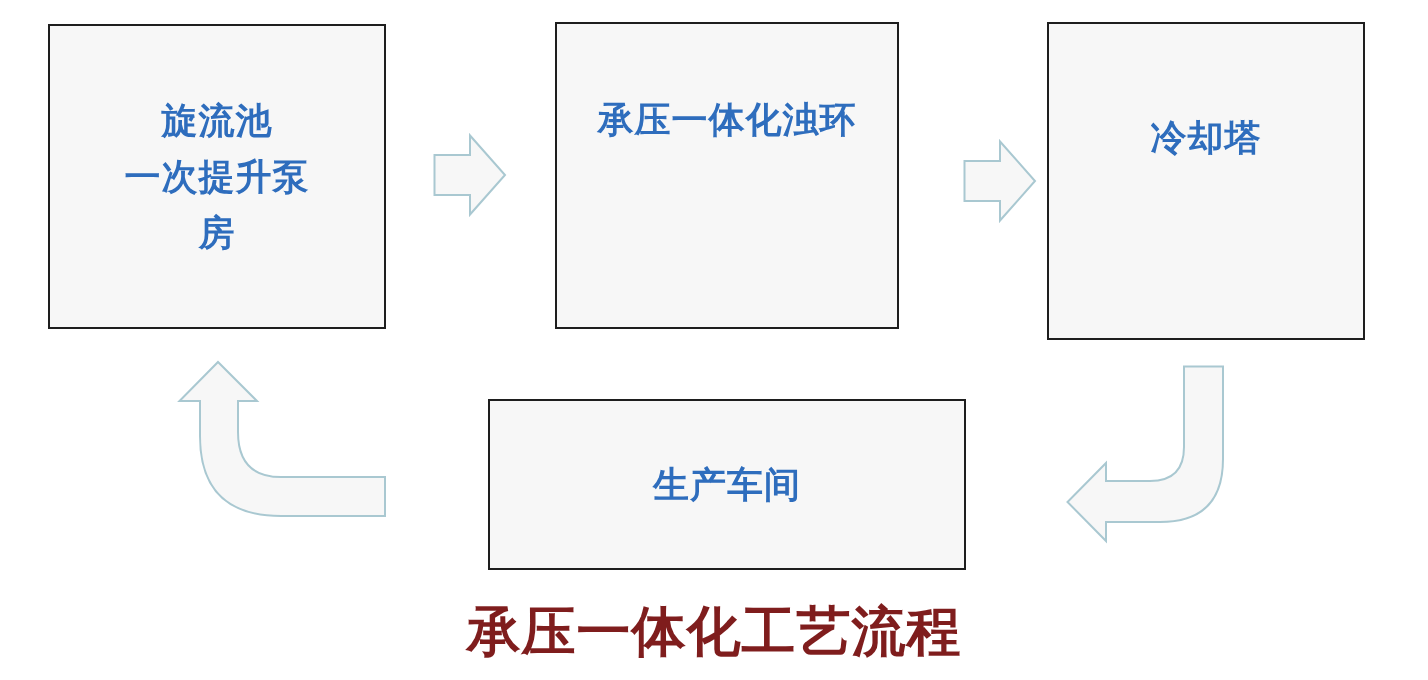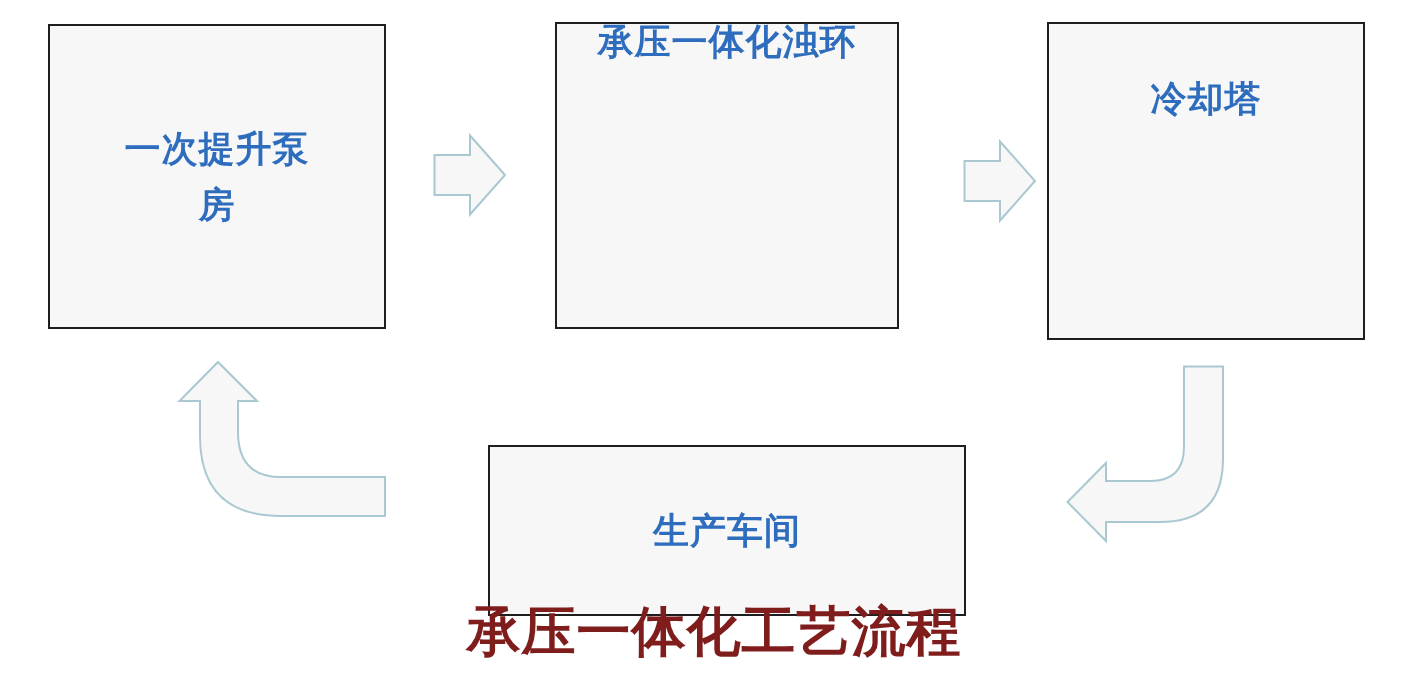--- a/index.html
+++ b/index.html
@@ -30,24 +30,24 @@
       font-weight: bold;
       font-size: 36px;
       line-height: 1.0;
       letter-spacing: 1px;
     }
     .box-line {
       display: block;
     }
     #box-1 { left: 48px; top: 24px; width: 338px; height: 305px; }
     #box-1 .box-label .box-line { margin: 20px 0; }
-    #box-2 { left: 555px; top: 22px; width: 344px; height: 307px; justify-content: flex-start; }
+    #box-2 { left: 555px; top: 22px; width: 344px; height: 307px; justify-content: flex-start; padding-top: 78px; }
     #box-2 .box-label .box-line { margin: 0 0 40px 0; }
-    #box-3 { left: 1047px; top: 22px; width: 318px; height: 318px; justify-content: flex-start; padding-top: 57px; }
-    #box-4 { left: 488px; top: 399px; width: 478px; height: 171px; margin-top: 46px; }
+    #box-3 { left: 1047px; top: 22px; width: 318px; height: 318px; justify-content: flex-start; padding-top: 96px; }
+    #box-4 { left: 488px; top: 399px; width: 478px; height: 171px; }
 
     .arrow {
       position: absolute;
     }
     .arrow svg { display: block; overflow: visible; }
 
     #flow-title {
       position: absolute;
       left: 0;
       width: 1428px;
@@ -58,20 +58,21 @@
       font-size: 54px;
       line-height: 64px;
       letter-spacing: 1px;
     }
   </style>
 </head>
 <body>
 
 <div class="box" id="box-1">
   <div class="box-label">
+    <span class="box-line">旋流池</span>
     <span class="box-line">一次提升泵</span>
     <span class="box-line">房</span>
   </div>
 </div>
 
 <div class="arrow" style="left:433px; top:134px;">
   <svg width="74" height="82" viewBox="0 0 74 82">
     <polygon points="1.5,21 37,21 37,1.5 72,41 37,80.5 37,61 1.5,61" fill="#f7f7f7" stroke="#a9c8d1" stroke-width="2"></polygon>
   </svg>
 </div>

